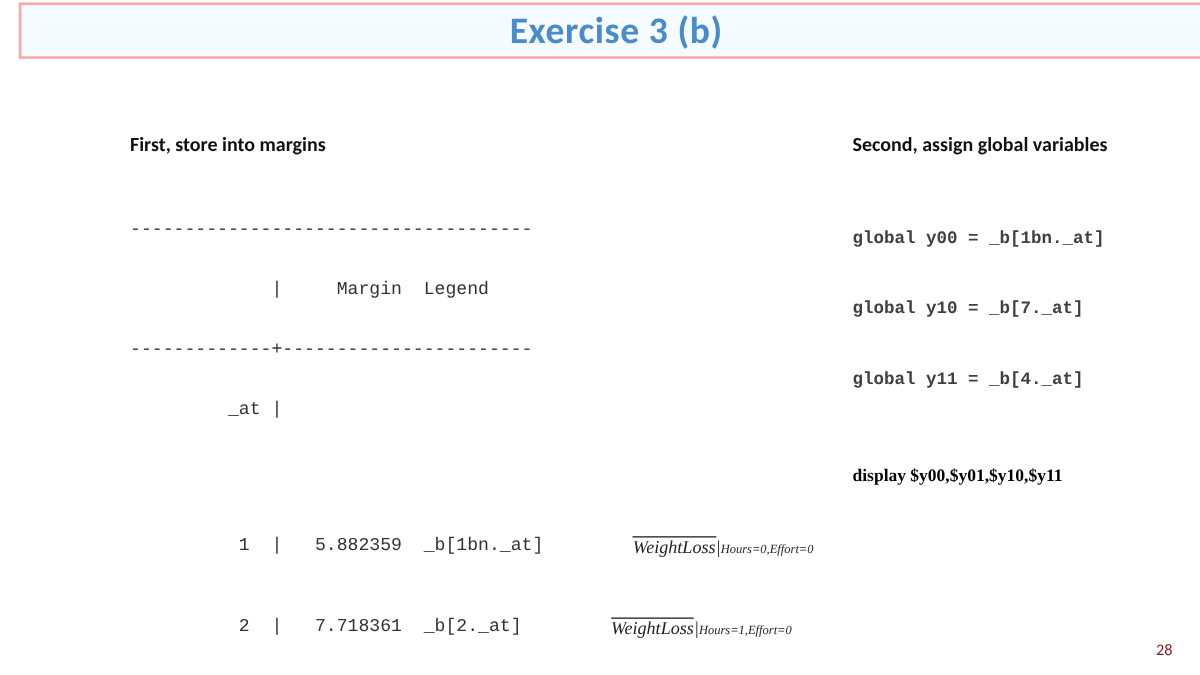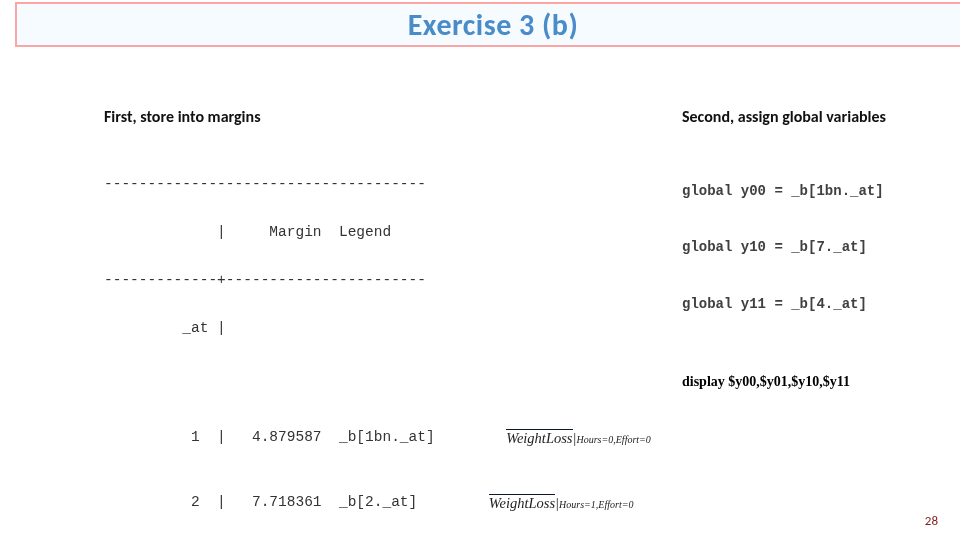--- a/index.html
+++ b/index.html
@@ -139,21 +139,21 @@
     <div class="step-head">First, store into margins</div>
 
     <div class="output-box">
       <div class="dash-line">-------------------------------------</div>
       <div class="header-row">             |     Margin  Legend</div>
       <div class="dash-line">-------------+-----------------------</div>
       <div class="dash-line">         _at |</div>
 
       <div class="table-rows">
         <div class="trow">
-          <span class="mono">          1  |   4.879587  _b[1bn._at]</span>
+          <span class="mono">          1  |   5.882359  _b[1bn._at]</span>
           <span class="formula">
             <span class="hat">WeightLoss</span>|<span class="sub">Hours=0,Effort=0</span>
           </span>
         </div>
         <div class="trow">
           <span class="mono">          2  |   7.718361  _b[2._at]</span>
           <span class="formula">
             <span class="hat">WeightLoss</span>|<span class="sub">Hours=1,Effort=0</span>
           </span>
         </div>

